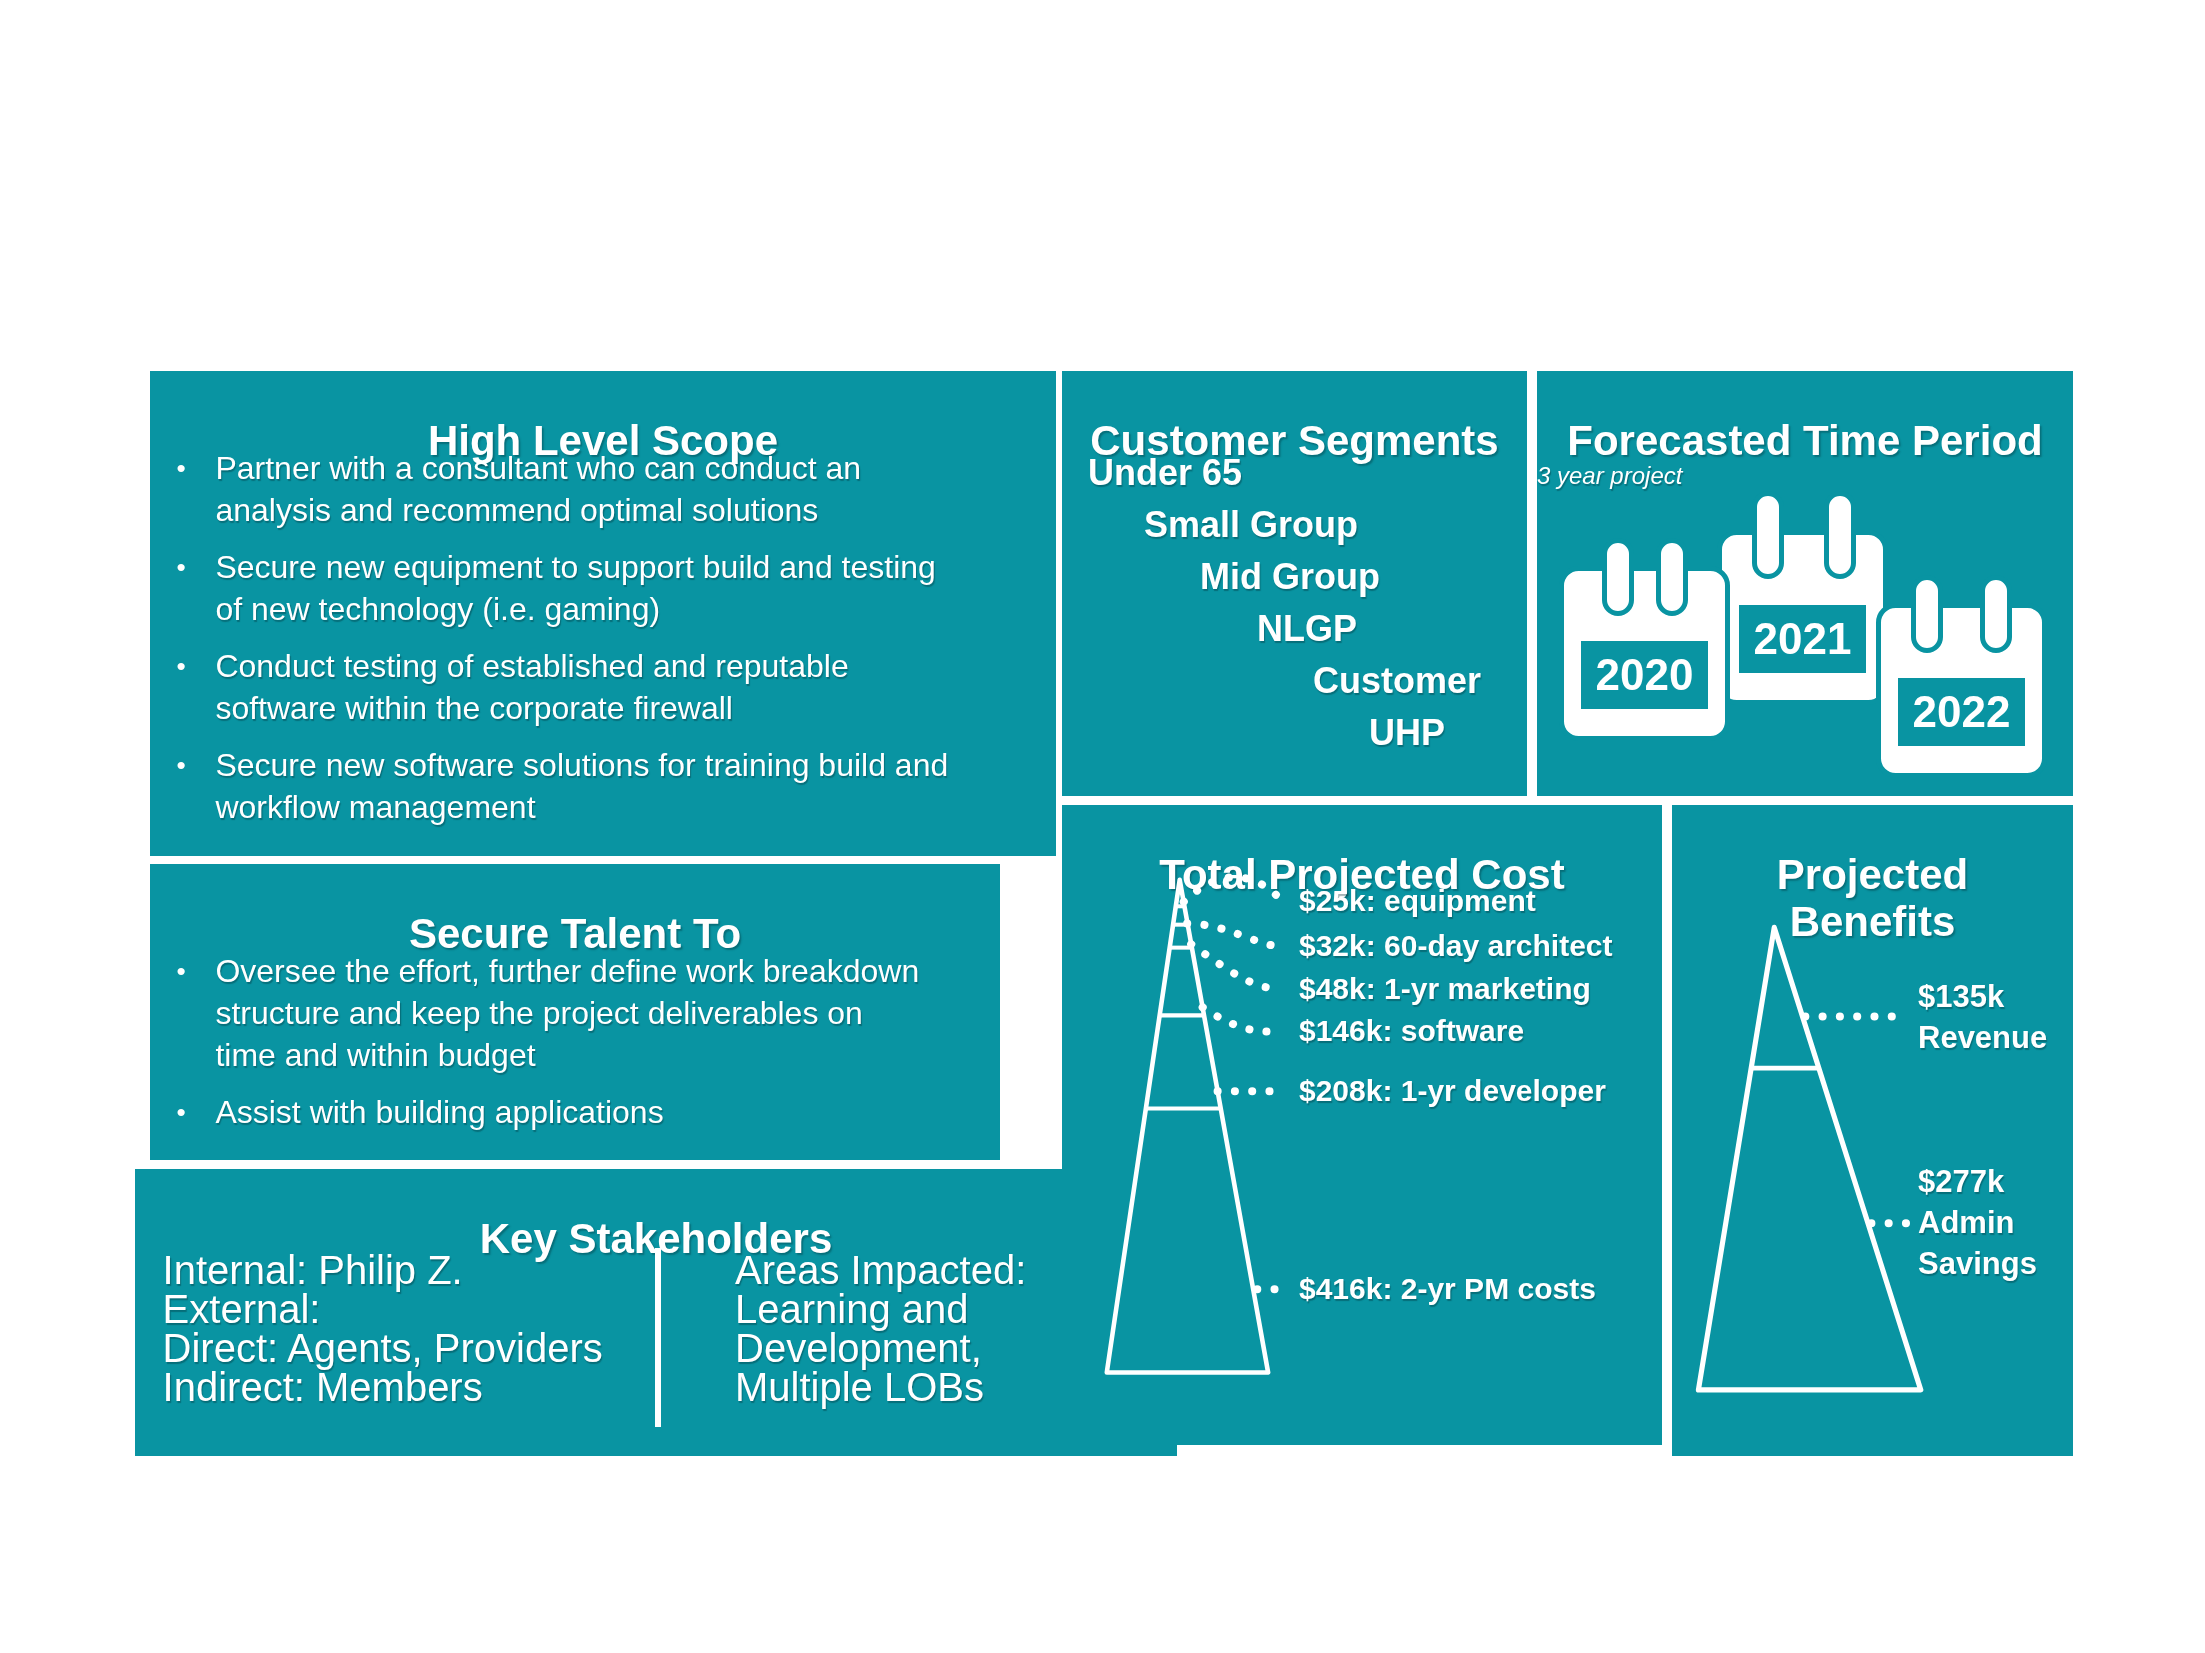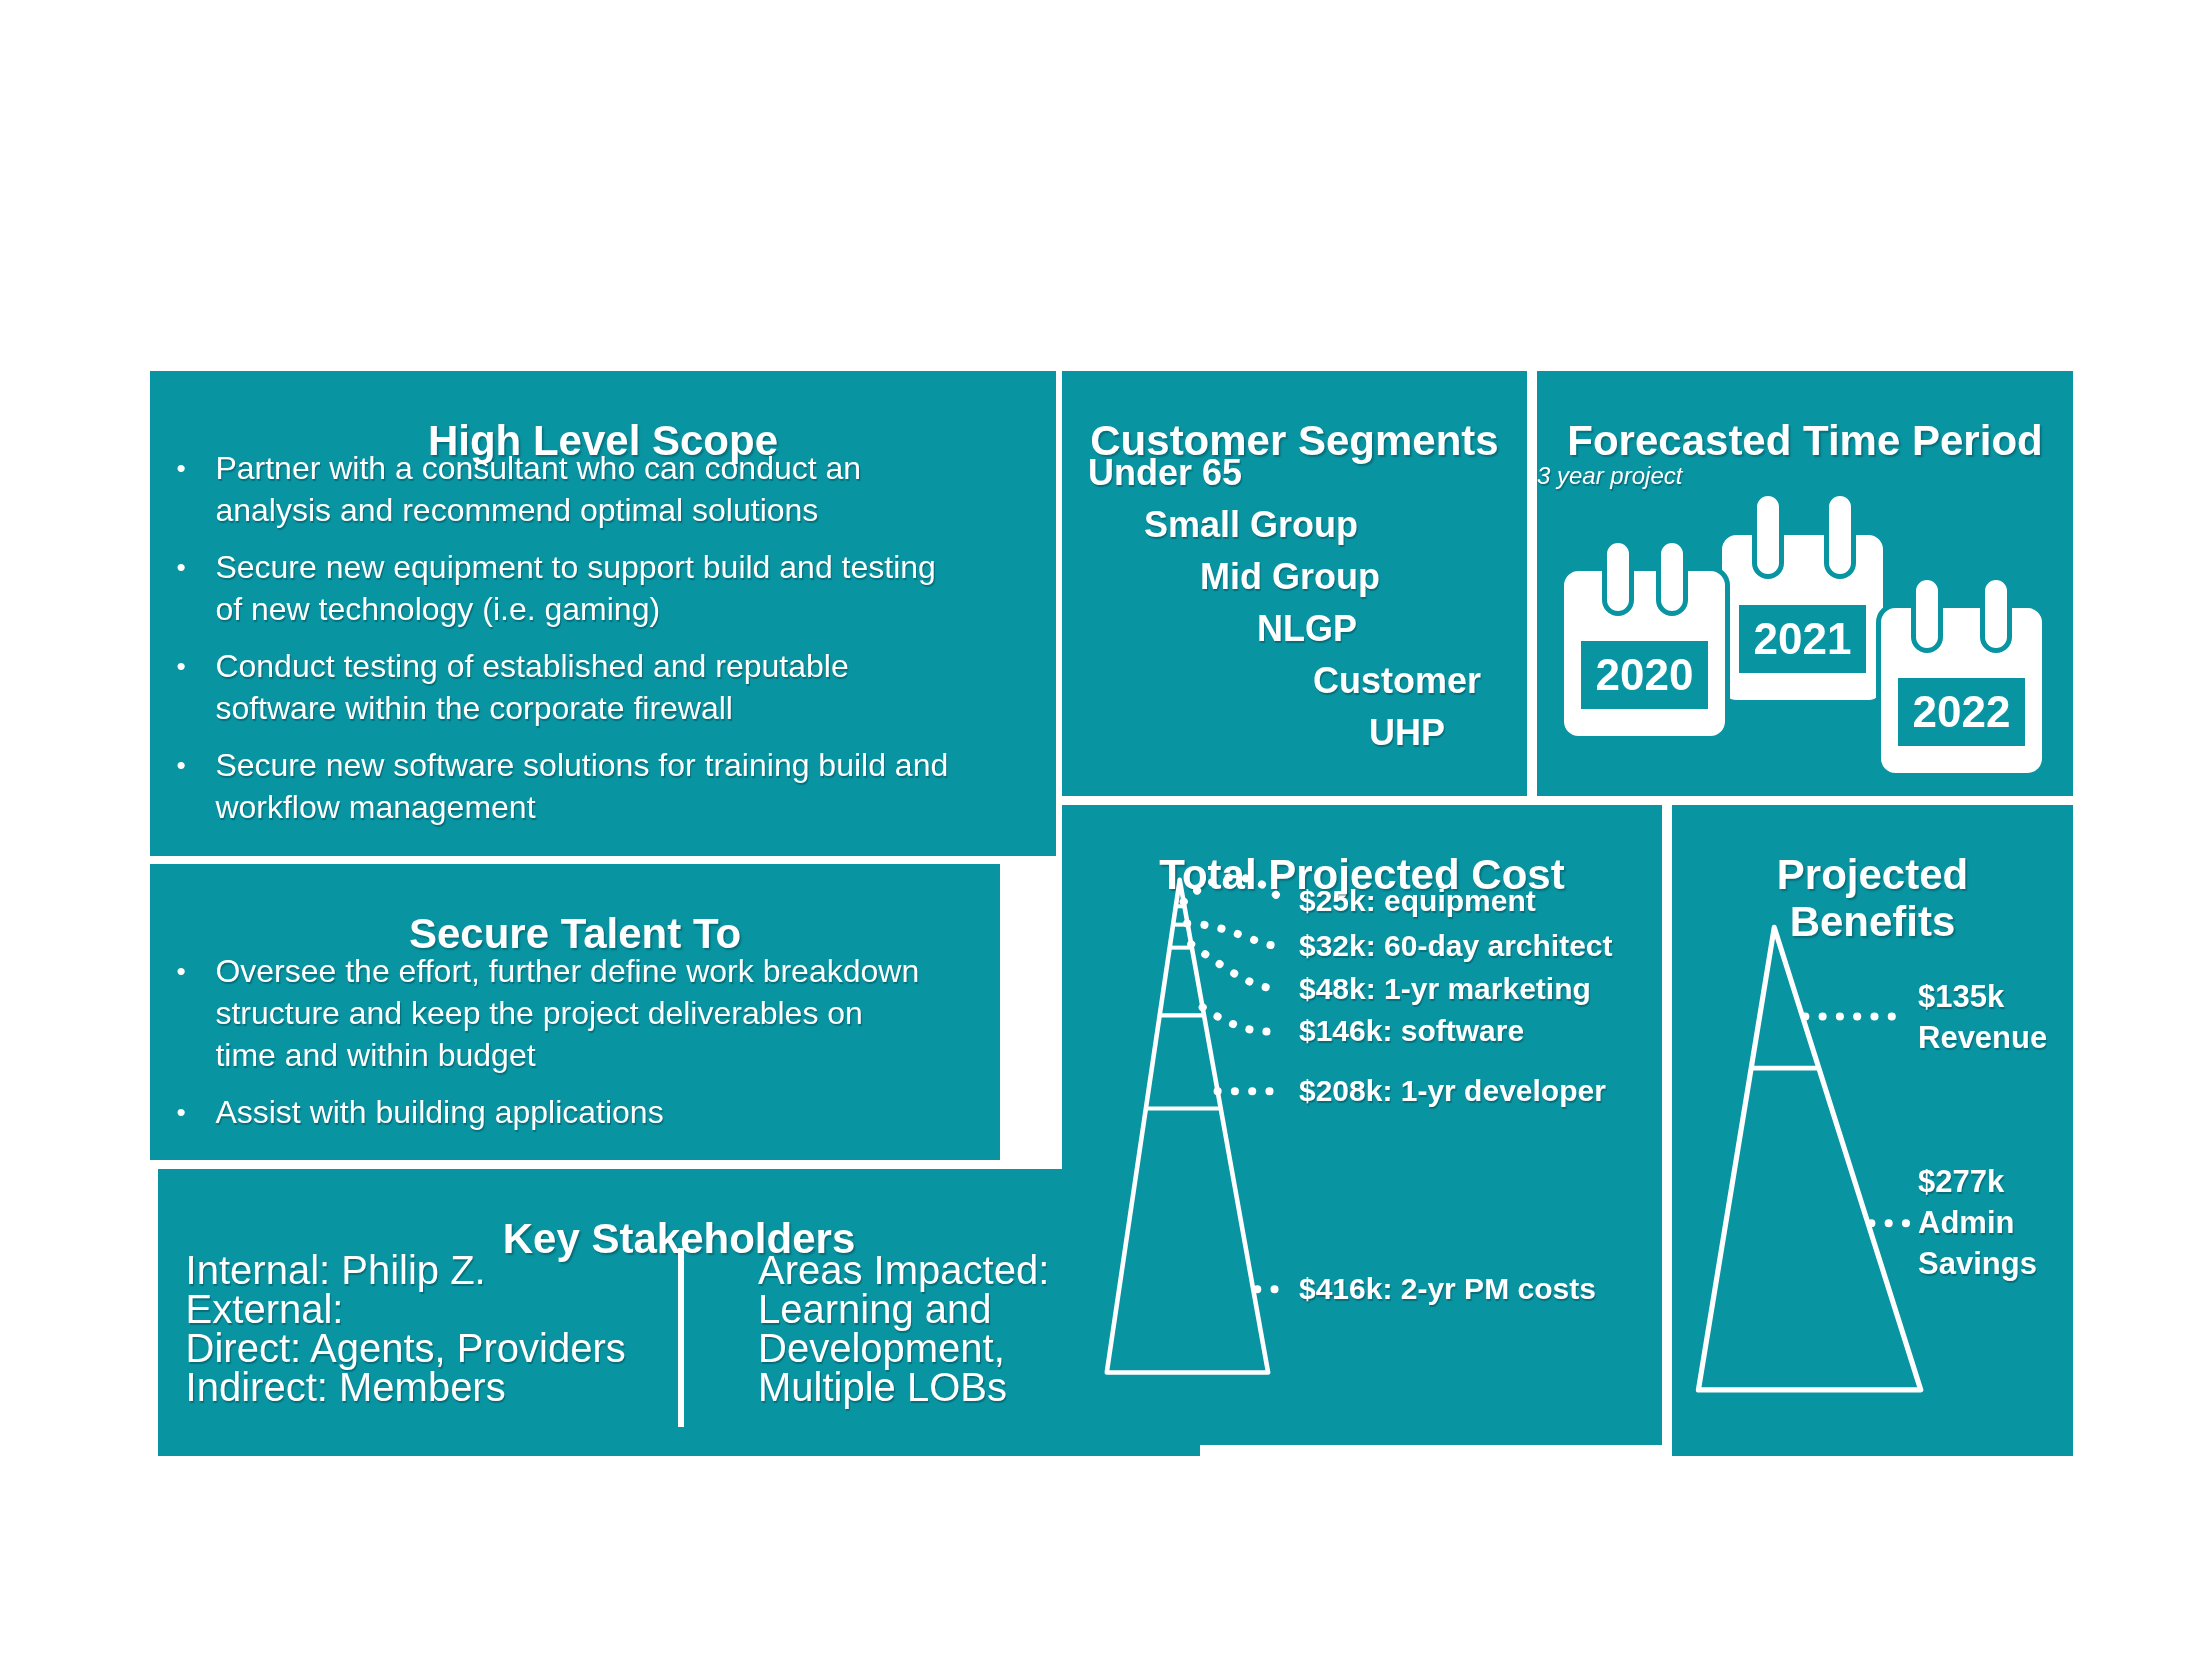--- a/index.html
+++ b/index.html
@@ -114,21 +114,21 @@
 structure and keep the project deliverables on
 time and within budget</span>
     </div>
     <div class="bullet-item">
       <span class="bullet-glyph">•</span>
       <span class="bullet-text">Assist with building applications</span>
     </div>
   </div>
 </section>
 
-<section class="panel" style="left:158px;top:1169px;width:1042px;height:287px;">
+<section class="panel" style="left:135px;top:1169px;width:1042px;height:287px;">
   <h2 class="panel-title">Key Stakeholders</h2>
   <div class="ks-col" style="left:27.6px;">Internal: Philip Z.
 External:
 Direct: Agents, Providers
 Indirect: Members</div>
   <div class="ks-divider" style="left:520px;top:79px;width:5.7px;height:179px;"></div>
   <div class="ks-col" style="left:600px;">Areas Impacted:
 Learning and
 Development,
 Multiple LOBs</div>

